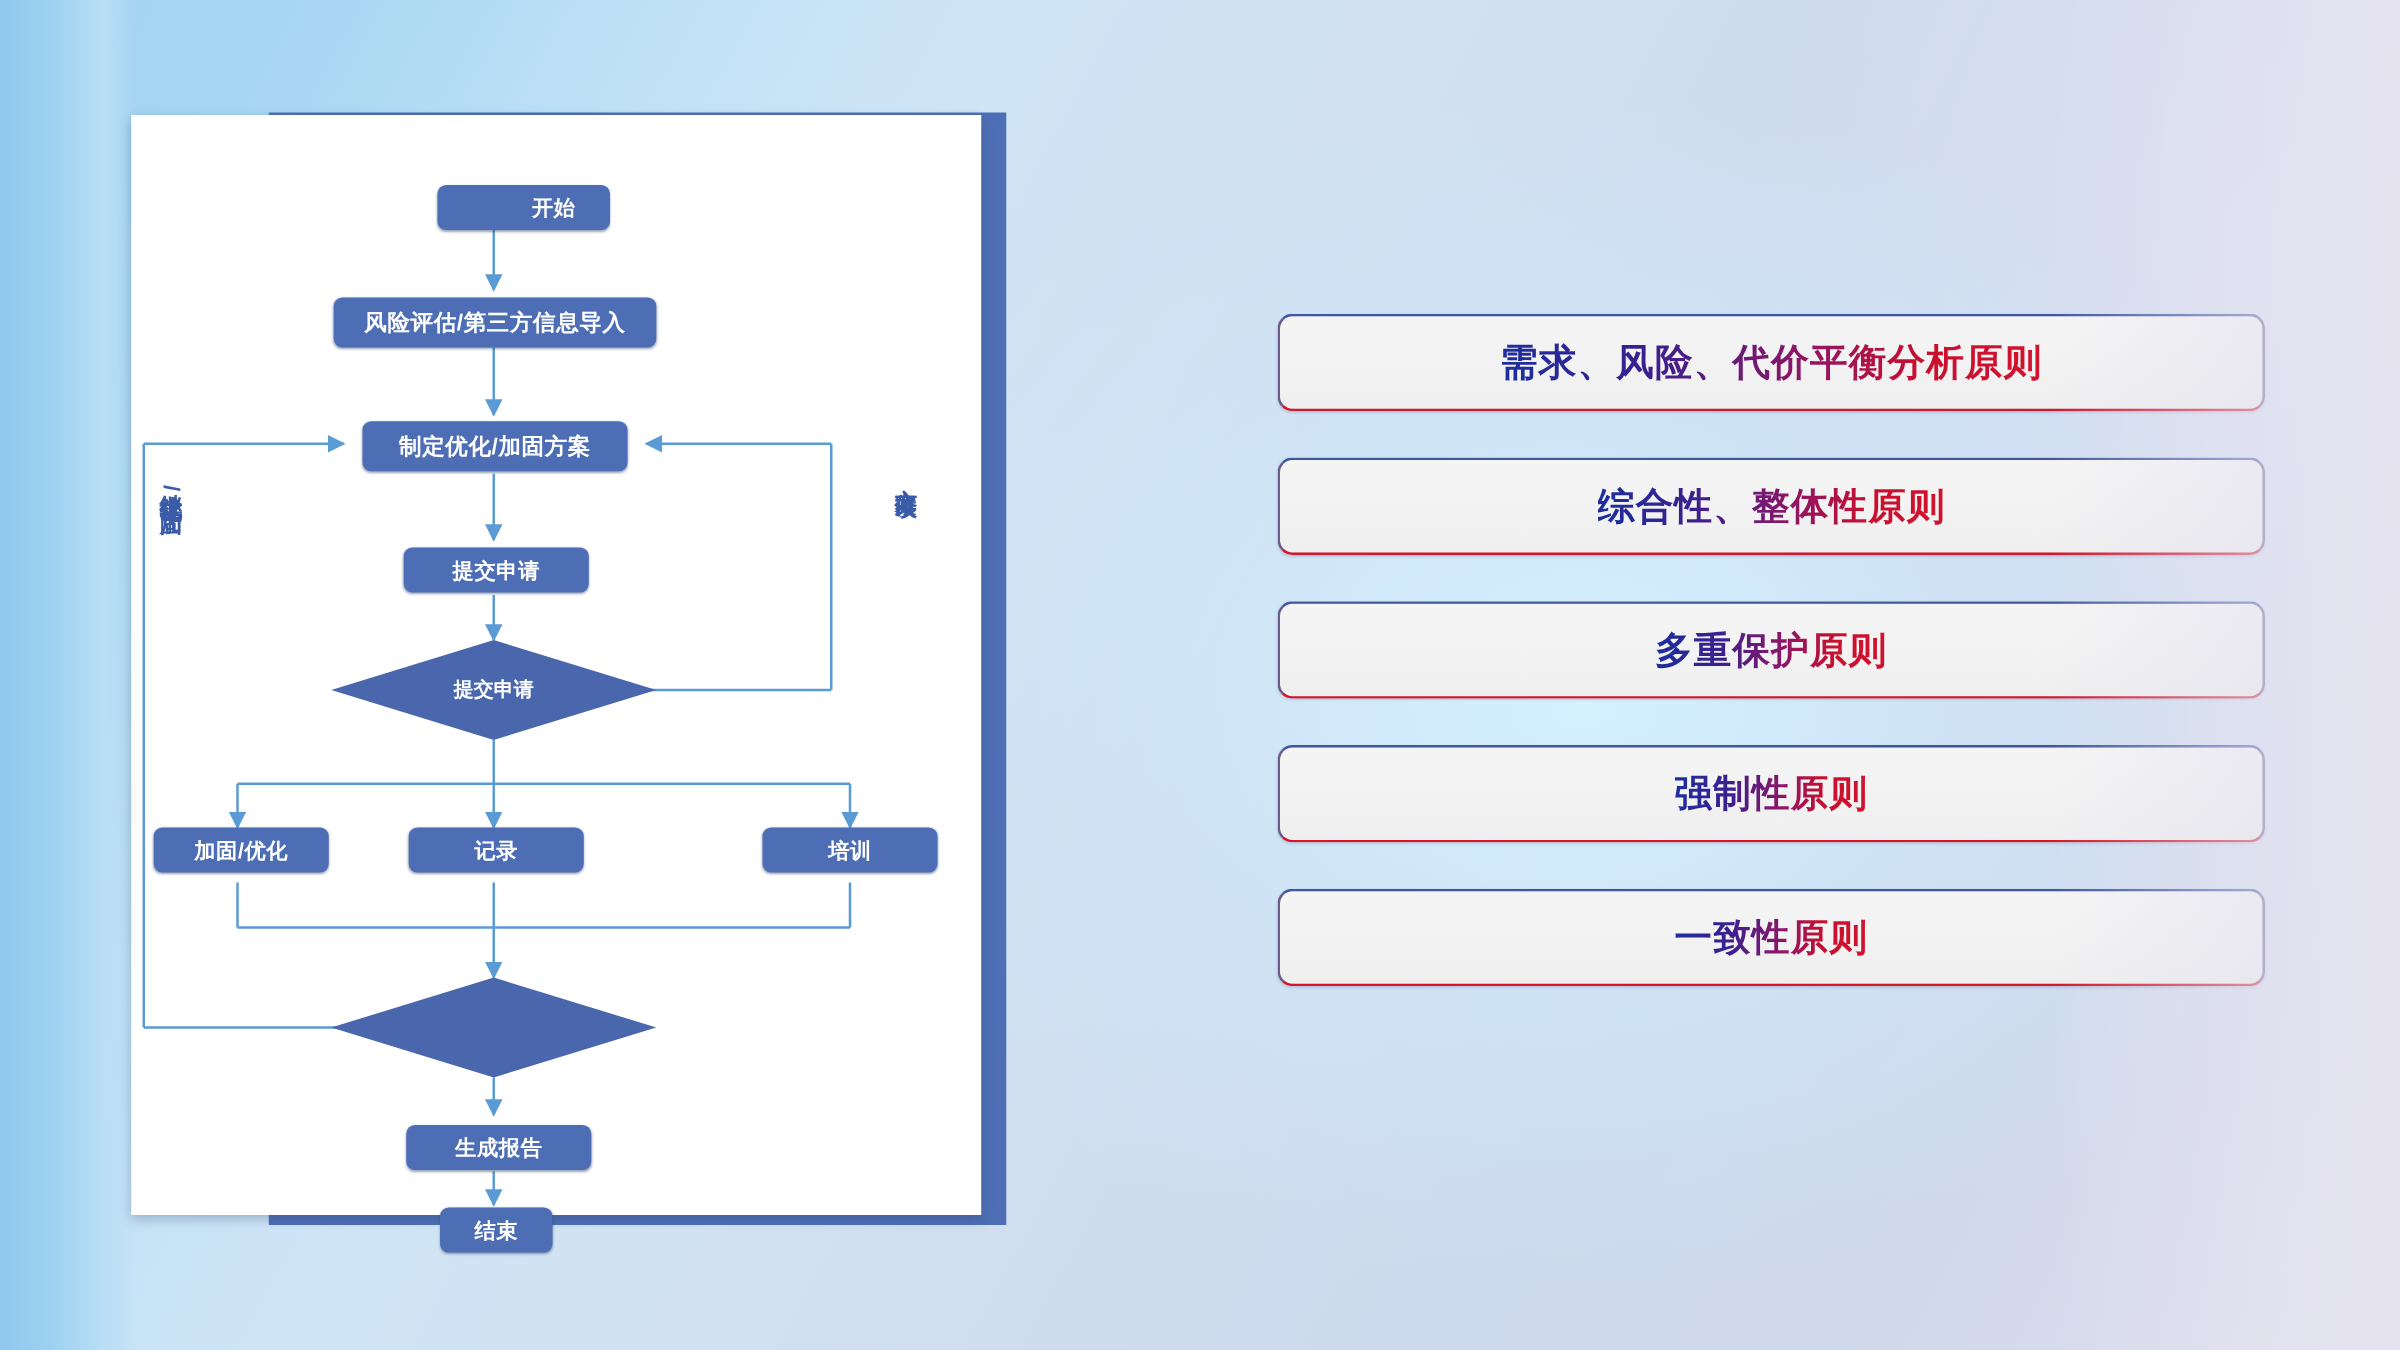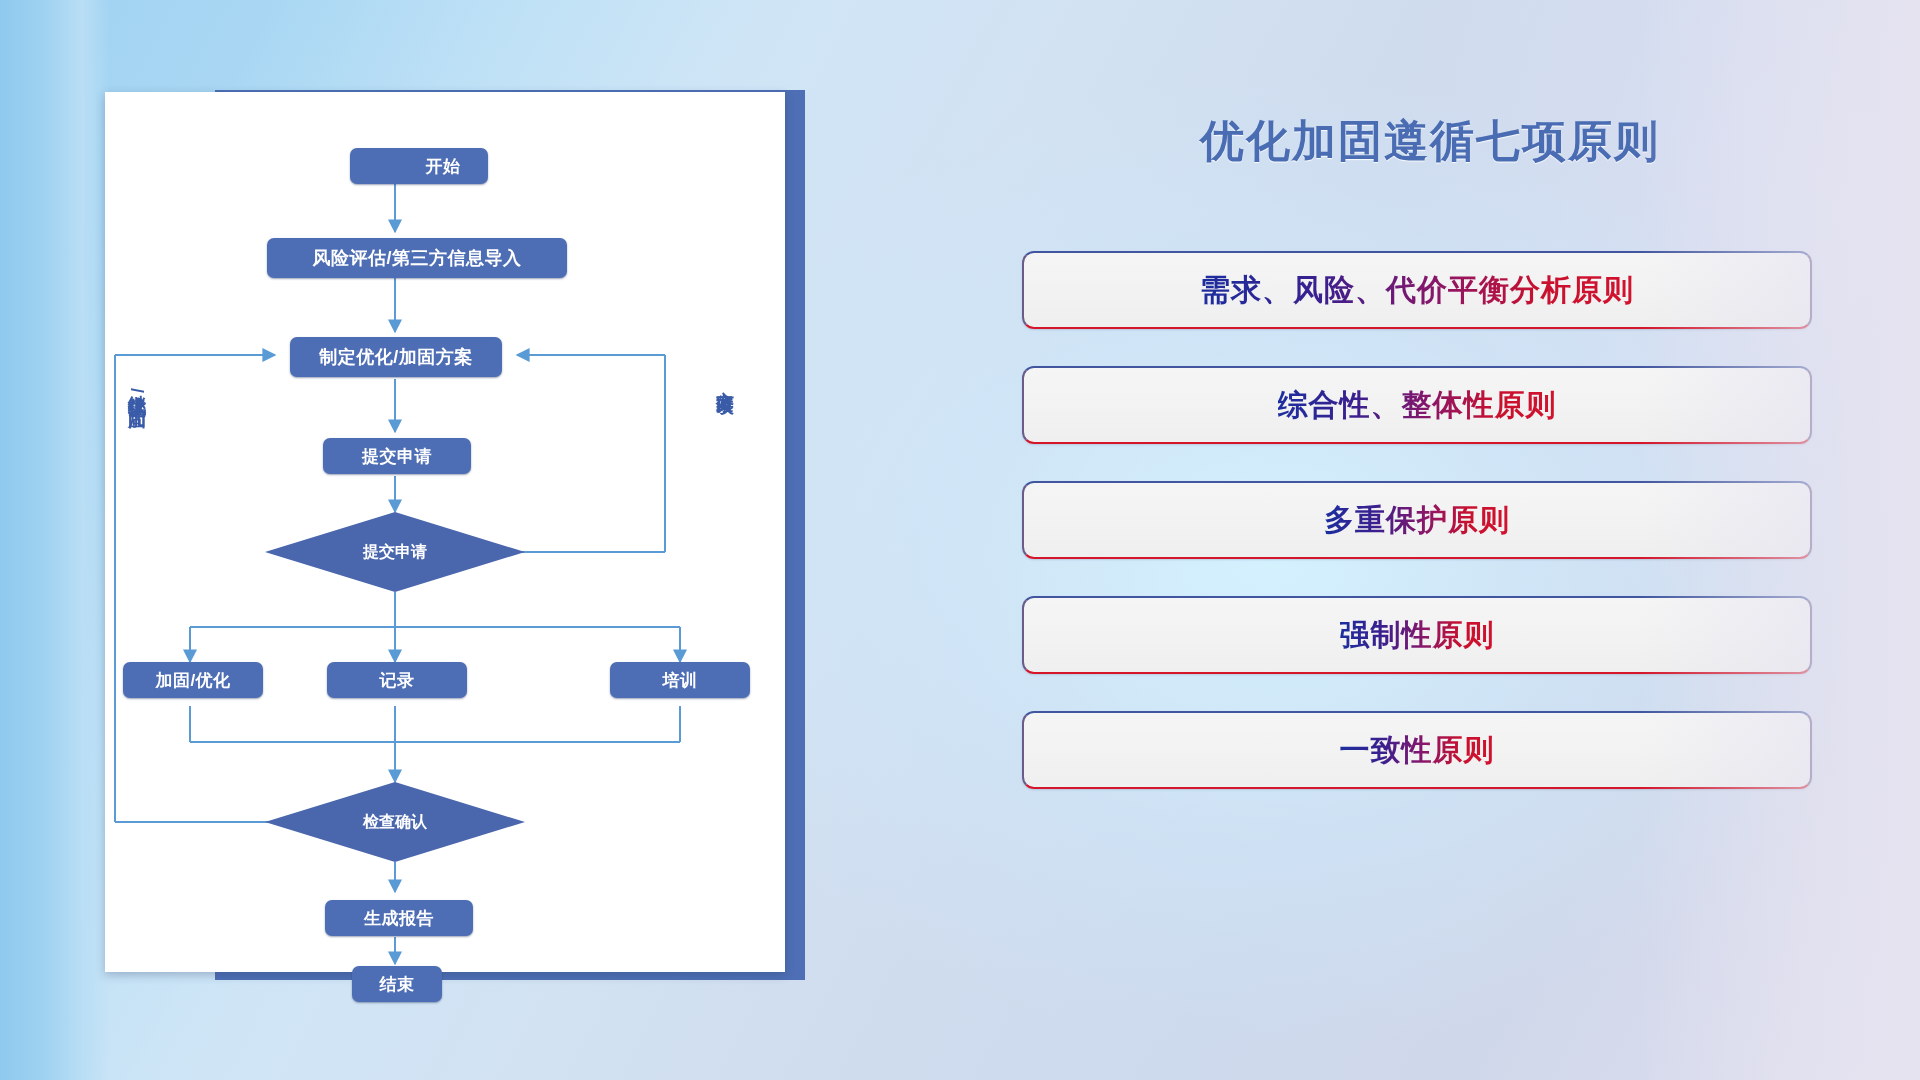--- a/index.html
+++ b/index.html
@@ -147,21 +147,21 @@
         </g>
 
         <polygon points="290,420 420,460 290,500 160,460" fill="#4a67ae"></polygon>
         <polygon points="290,690 420,730 290,770 160,730" fill="#4a67ae"></polygon>
       </svg>
 
       <div class="node sm" style="left:245px;top:56px;width:90px;padding-left:48px;">
         <span>开始</span>
       </div>
 
-      <div class="node md" style="left:162px;top:146px;width:300px;">
+      <div class="node md" style="left:162px;top:146px;width:258px;">
         <span>风险评估/第三方信息导入</span>
       </div>
 
       <div class="node md" style="left:185px;top:245px;width:212px;">
         <span>制定优化/加固方案</span>
       </div>
 
       <div class="node sm" style="left:218px;top:346px;width:148px;">
         <span>提交申请</span>
       </div>
@@ -175,40 +175,36 @@
       </div>
 
       <div class="node sm" style="left:222px;top:570px;width:140px;">
         <span>记录</span>
       </div>
 
       <div class="node sm" style="left:505px;top:570px;width:140px;">
         <span>培训</span>
       </div>
 
-      <div class="diamond" style="left:160px;top:690px;width:260px;height:80px;">
-        <span class="dlabel">检查确认</span>
-      </div>
 
       <div class="node sm" style="left:220px;top:808px;width:148px;">
         <span>生成报告</span>
       </div>
 
       <div class="node sm" style="left:247px;top:874px;width:90px;">
         <span>结束</span>
       </div>
 
       <div class="vlabel" style="left:22px;top:288px;">继续优化/加固</div>
 
       <div class="vlabel" style="left:610px;top:285px;">方案修改</div>
 
     </div>
   </div>
 
-  <div class="panel-title">优化加固遵循七项原则</div>
 
   <div class="plist">
     <div class="pitem">
       <span class="ptext">需求、风险、代价平衡分析原则</span>
     </div>
     <div class="pitem">
       <span class="ptext">综合性、整体性原则</span>
     </div>
     <div class="pitem">
       <span class="ptext">多重保护原则</span>

